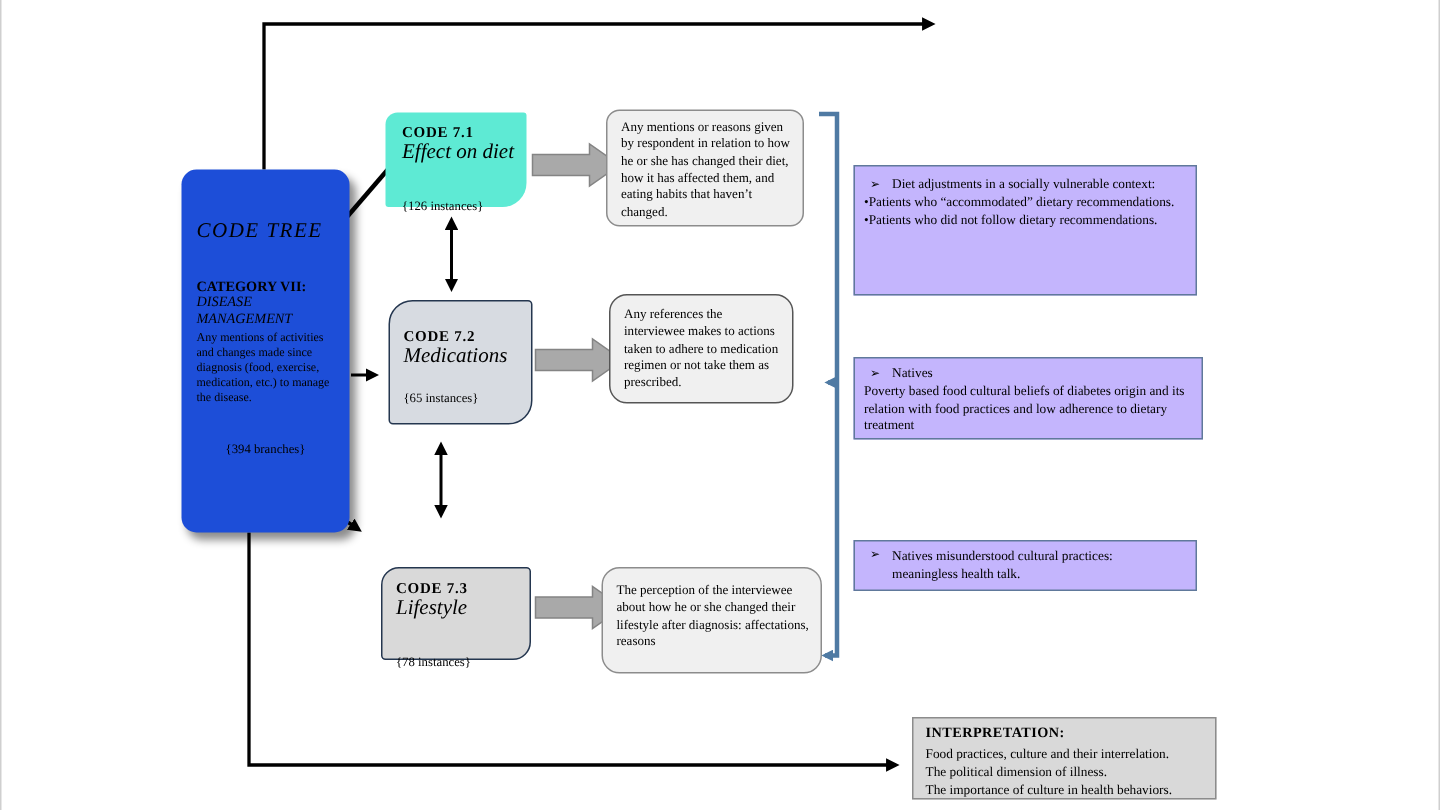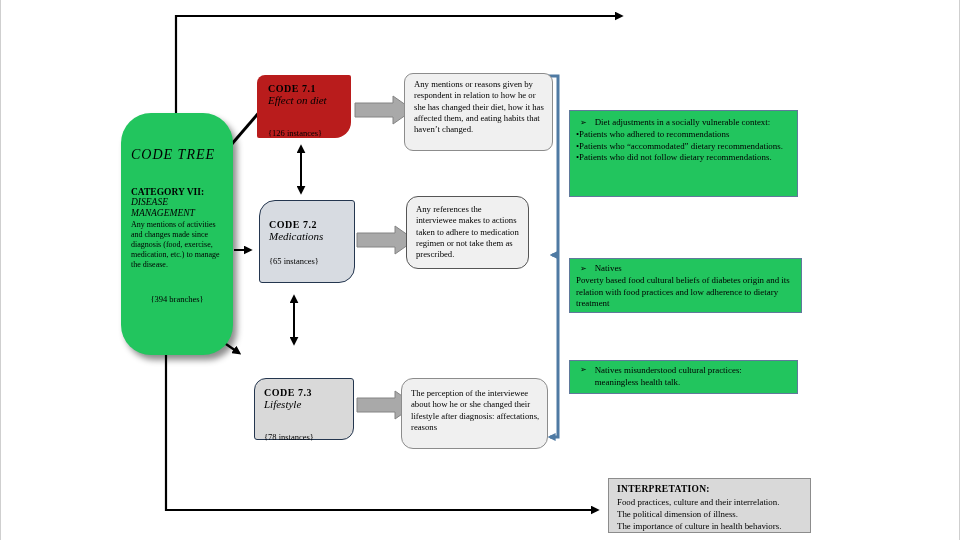--- a/index.html
+++ b/index.html
@@ -14,53 +14,53 @@
   
   .top-box{position:absolute;left:632px;top:8px;width:194px;height:62px;
     background:#d9d9d9;border:2px solid #60799b;box-sizing:border-box;padding:4px 6px 0 8px;}
   .top-title{font-weight:bold;font-size:10.5px;letter-spacing:.3px;}
   .top-list{list-style:none;margin:2px 0 0 0;padding:0 0 0 28px;}
   .top-list li{font-size:9px;line-height:1.45;}
   .top-list li::before{content:"▪";font-size:7px;margin-right:7px;vertical-align:1px;}
 
   
   .tree-box{position:absolute;left:120px;top:113px;width:112px;height:242px;
-    background:#22c55e;border-radius:30px;box-shadow:4px 5px 6px rgba(0,0,0,.45);
+    background:#1d4ed8;border-radius:10px;box-shadow:4px 5px 6px rgba(0,0,0,.45);
     box-sizing:border-box;padding:34px 6px 0 10px;}
   .tree-label{font-style:italic;font-size:14px;letter-spacing:1px;margin-bottom:24px;}
   .tree-cat{font-weight:bold;font-size:9.5px;}
   .tree-catname{font-style:italic;font-size:9.5px;text-transform:uppercase;line-height:1.15;width:84px;}
   .tree-def{font-size:8px;line-height:1.25;margin-top:1px;width:96px;}
   .tree-count{font-size:8.5px;margin-top:24px;text-align:center;width:92px;}
 
   
   .code-box{position:absolute;box-sizing:border-box;}
   .code-id{font-weight:bold;font-size:10px;letter-spacing:.5px;}
-  .code-name{font-style:italic;font-size:11px;font-family:Liberation Serif, serif;}
+  .code-name{font-style:italic;font-size:14px;font-family:Liberation Serif, serif;}
   .code-count{font-size:8.5px;margin-top:22px;}
-  .code1{left:256px;top:75px;width:94px;height:63px;background:#b91c1c;
+  .code1{left:256px;top:75px;width:94px;height:63px;background:#5eead4;
     border-radius:8px 2px 16px 2px;padding:8px 4px 0 11px;}
   .code2{left:258px;top:200px;width:96px;height:83px;background:#d7dbe1;
     border:1.5px solid #24364f;border-radius:16px 3px 16px 3px;padding:18px 4px 0 9px;}
   .code2 .code-count{margin-top:14px;}
   .code3{left:253px;top:378px;width:100px;height:62px;background:#d9d9d9;
     border:1.5px solid #24364f;border-radius:12px 3px 12px 3px;padding:8px 4px 0 9px;}
 
   
   .desc-box{position:absolute;background:#f0f0f0;border:1px solid #8c8c8c;
     box-sizing:border-box;font-size:8.7px;line-height:1.3;}
-  .desc1{left:403px;top:73px;width:149px;height:78px;border-radius:9px;padding:5px 4px 0 9px;}
+  .desc1{left:403px;top:73px;width:132px;height:78px;border-radius:9px;padding:5px 4px 0 9px;}
   .desc2{left:405px;top:196px;width:123px;height:73px;border-radius:12px;padding:7px 4px 0 9px;border-color:#555;}
   .desc3{left:400px;top:378px;width:147px;height:71px;border-radius:12px;padding:9px 4px 0 9px;}
 
   
-  .finding{position:absolute;background:#22c55e;border:1.5px solid #60799b;
+  .finding{position:absolute;background:#c4b5fd;border:1.5px solid #60799b;
     box-sizing:border-box;font-size:8.9px;line-height:1.32;padding:4px 6px;}
   .f1{left:568px;top:110px;width:229px;height:87px;padding-top:6px;}
-  .f2{left:568px;top:238px;width:233px;height:55px;margin-top:20px;}
+  .f2{left:568px;top:238px;width:233px;height:55px;}
   .f3{left:568px;top:360px;width:229px;height:34px;}
   .f-marker{margin:0 8px 0 4px;font-size:8px;}
   .f-row{display:flex;}
   .f-row .f-marker{flex:0 0 auto;}
 
   
   .interp-box{position:absolute;left:607px;top:478px;width:203px;height:55px;
     background:#d9d9d9;border:1px solid #8c8c8c;box-sizing:border-box;
     padding:4px 8px;font-size:8.9px;line-height:1.35;}
   .interp-title{font-weight:bold;font-size:9.5px;letter-spacing:.3px;}
@@ -130,21 +130,20 @@
     <span>The perception of the interviewee about how he or she changed their lifestyle after diagnosis: affectations, reasons</span>
   </div>
   <div class="desc-box desc2">
     <span>Any references the interviewee makes to actions taken to adhere to medication regimen or not take them as prescribed.</span>
   </div>
 
   <div class="finding f1">
     <div>
       <span class="f-marker">➢</span><span>Diet adjustments in a socially vulnerable context:</span>
     </div>
-    <div>•Patients who adhered to recommendations</div>
     <div>•Patients who “accommodated” dietary recommendations.</div>
     <div>•Patients who did not follow dietary recommendations.</div>
   </div>
 
   <div class="finding f2">
     <div>
       <span class="f-marker">➢</span><span>Natives</span>
     </div>
     <div>Poverty based food cultural beliefs of diabetes origin and its relation with food practices and low adherence to dietary treatment</div>
   </div>

